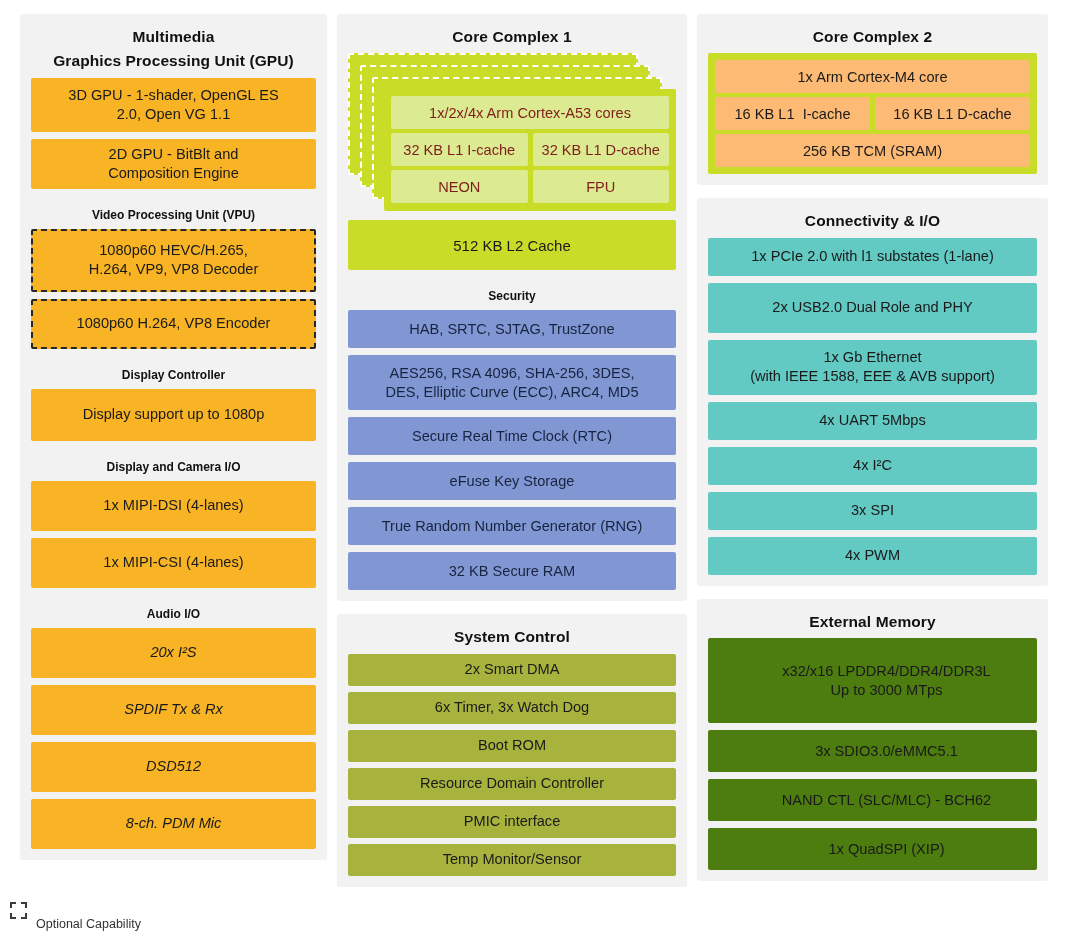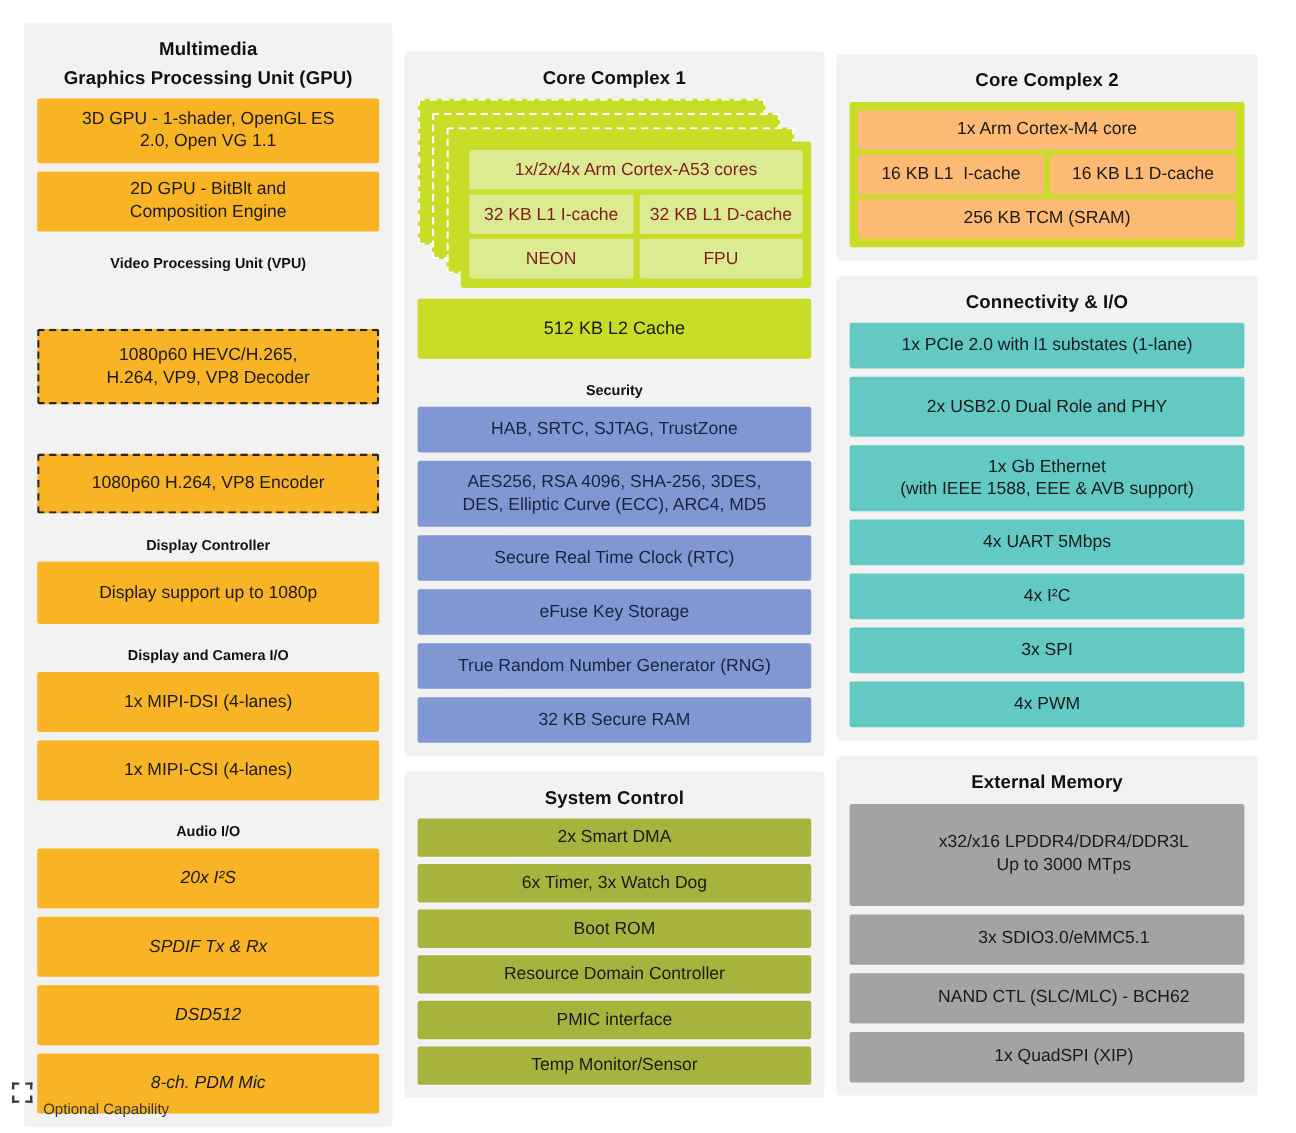--- a/index.html
+++ b/index.html
@@ -16,21 +16,21 @@
   }
 
   .diagram {
     position: relative;
     width: 1080px;
     height: 944px;
     box-sizing: border-box;
     padding: 14px 20px 0 20px;
     display: flex;
     gap: 10px;
-    align-items: center;
+    align-items: flex-start;
   }
 
   .column {
     display: flex;
     flex-direction: column;
     gap: 13px;
   }
   .col-left   { width: 307px; }
   .col-mid    { width: 350px; }
   .col-right  { width: 351px; }
@@ -76,27 +76,26 @@
     white-space: pre-line;
   }
   .block:last-child { margin-bottom: 0; }
 
   
   .orange      { background: #f9b426; }
   .orange.dashed {
     background: #f9b426;
     border: 2px dashed #262626;
     padding: 9px 8px;
-    margin-top: 41px;
   }
   .green-dark  { background: #c8dc28; }
   .blue        { background: #8197d4; color: #17243f; }
   .olive       { background: #a8b33e; }
   .teal        { background: #62c9c3; }
-  .yellow      { background: #a3a3a3; padding-left: 36px; }
+  .yellow      { background: #4d7c0f; padding-left: 36px; }
 
   
   .h-gpu3d  { height: 54px; }
   .h-gpu2d  { height: 50px; }
   .h-dec    { height: 63px; }
   .h-enc    { height: 50px; }
   .h-disp   { height: 52px; }
   .h-mipi   { height: 50px; }
   .h-audio  { height: 50px; font-style: italic; }
 

